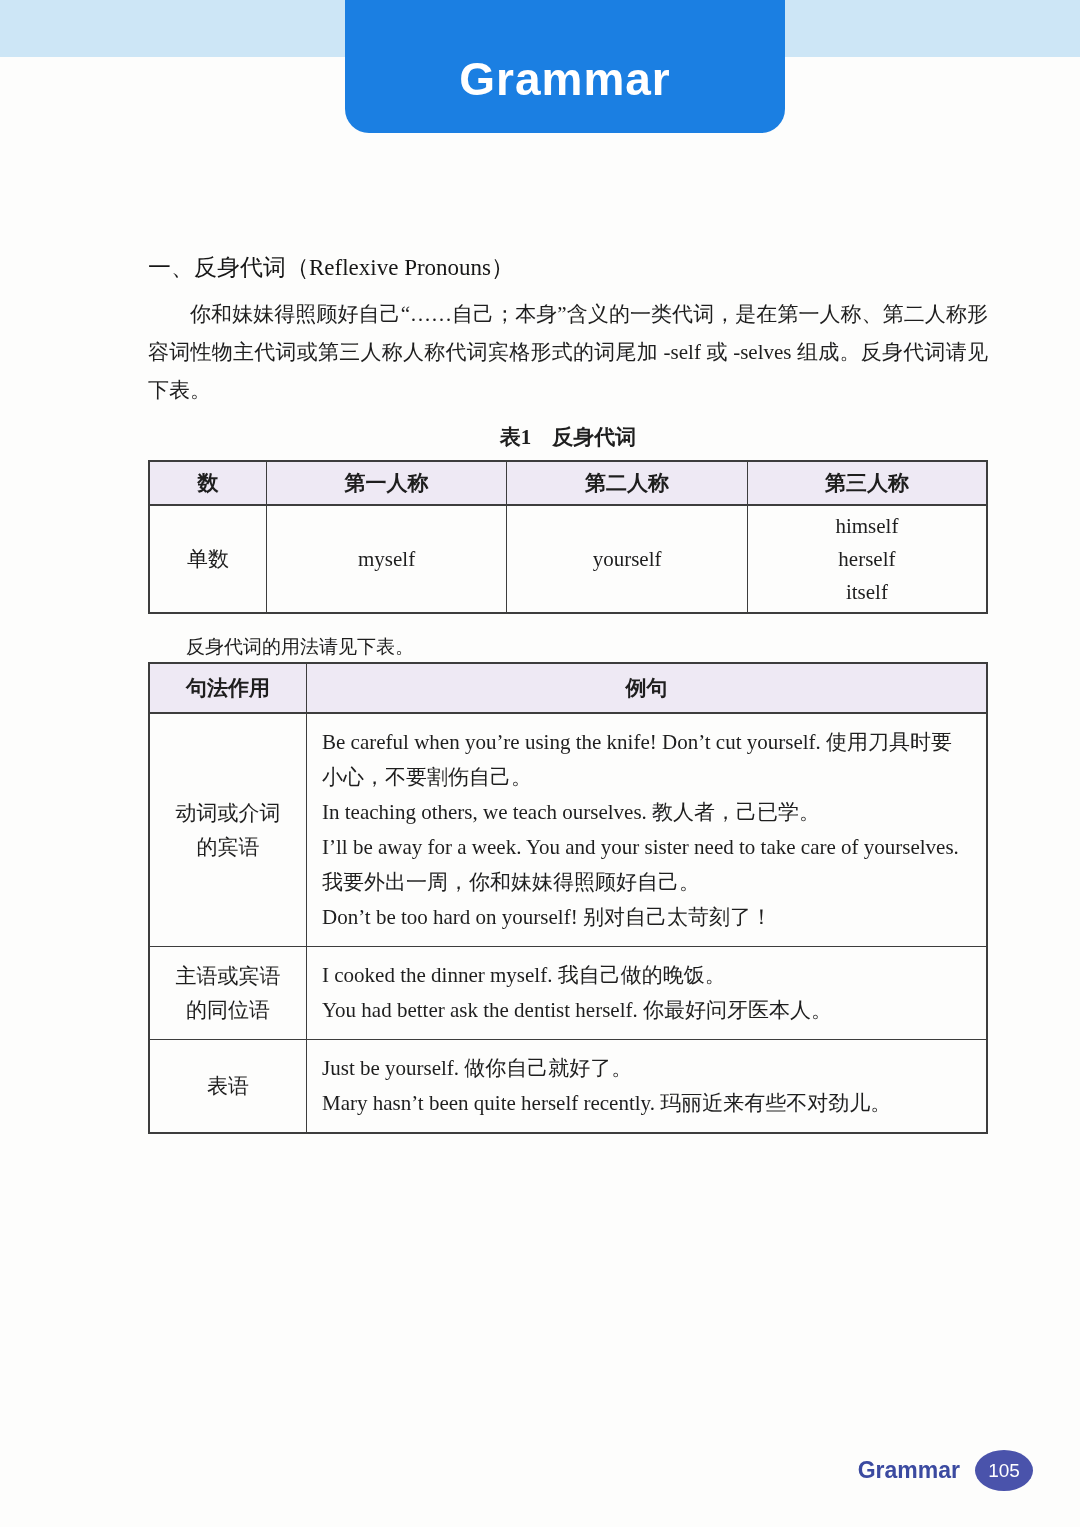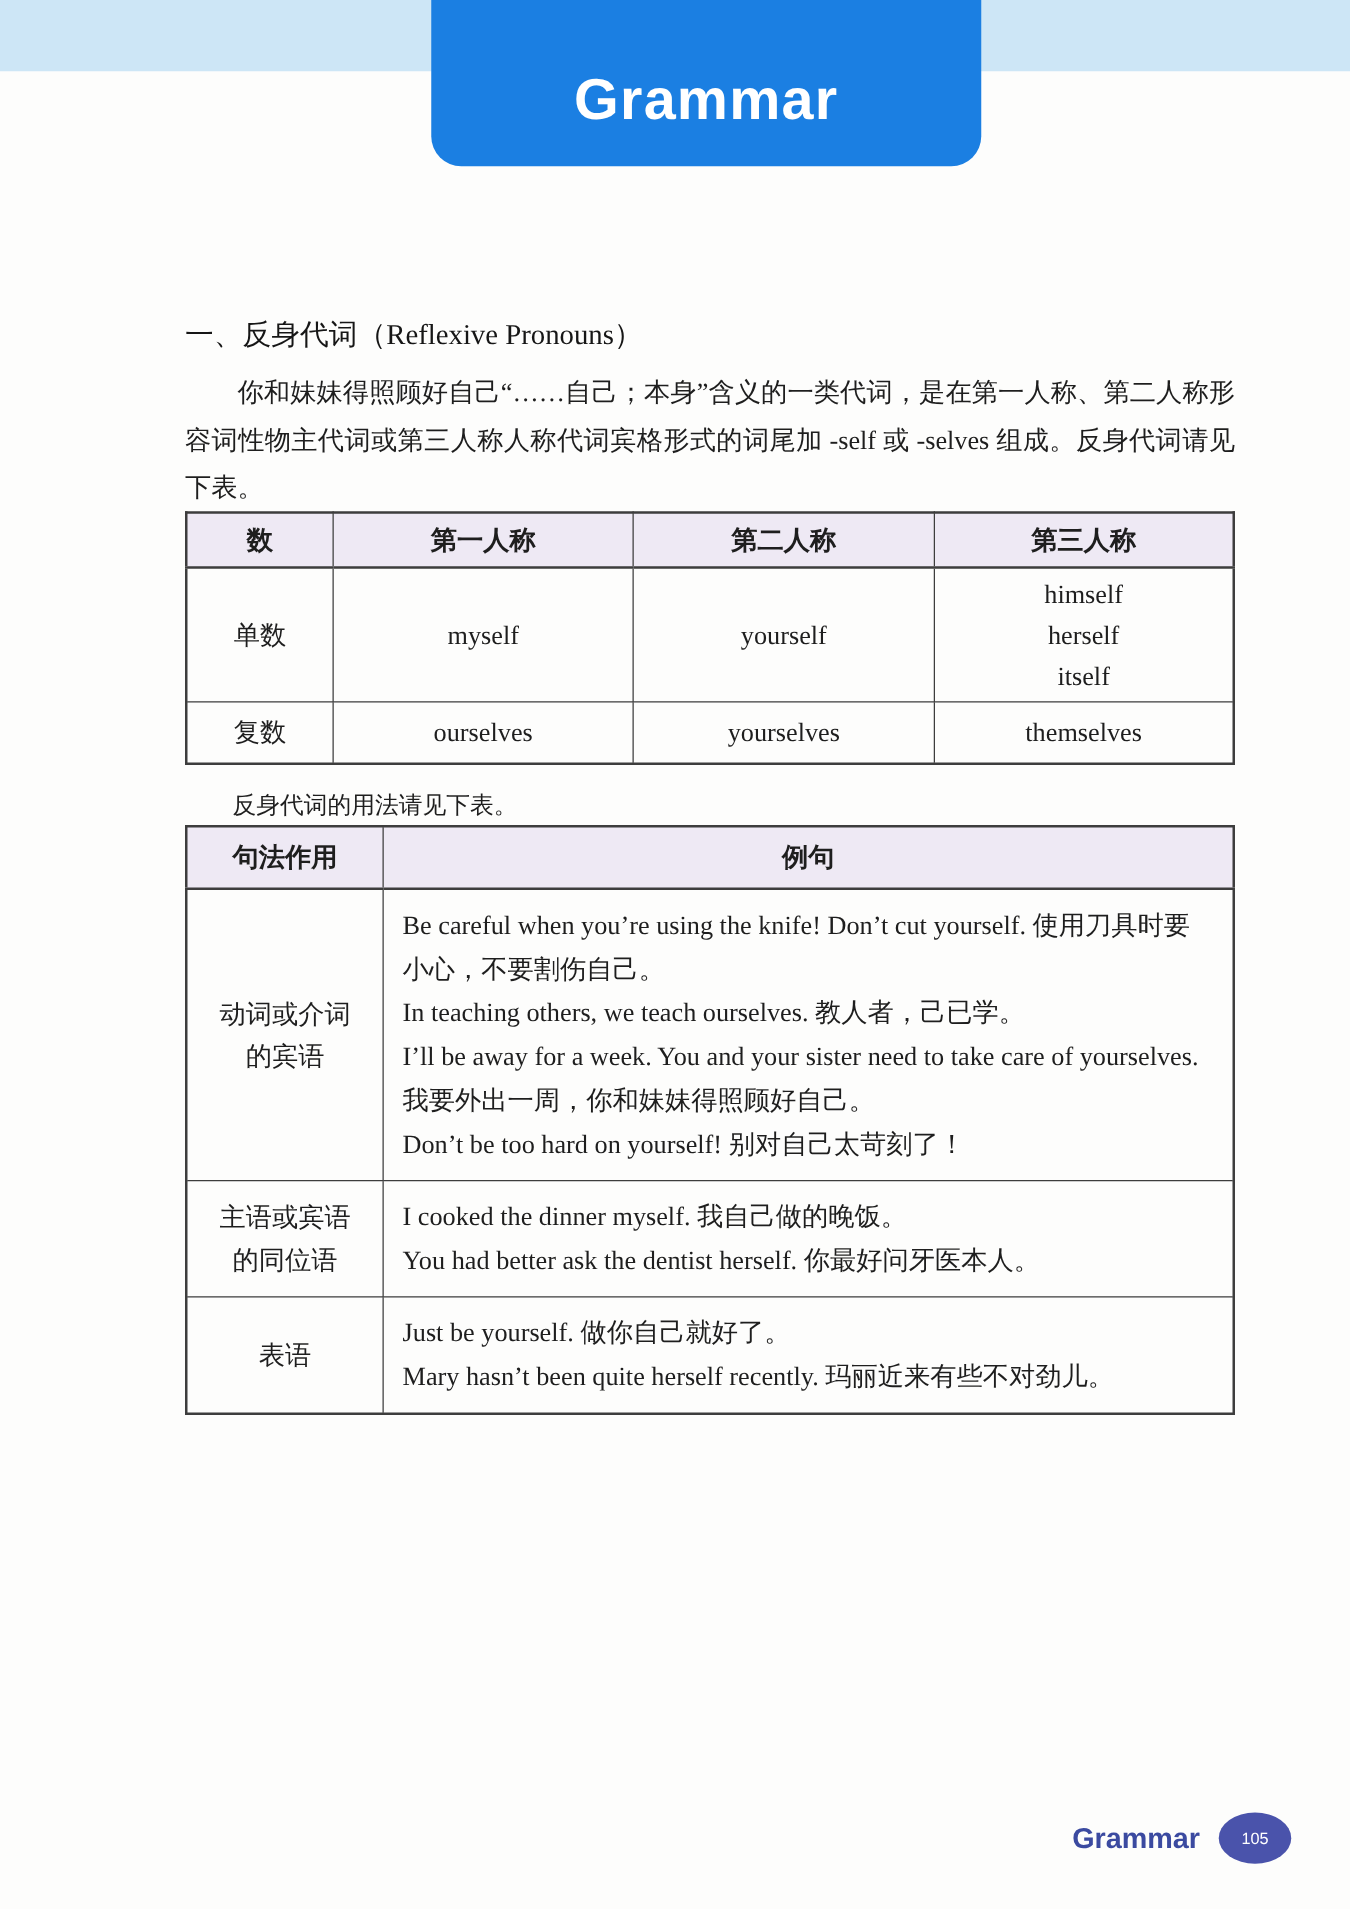--- a/index.html
+++ b/index.html
@@ -82,40 +82,41 @@
   }
   .footer-label {
     font-family: "Liberation Sans", "DejaVu Sans", sans-serif;
     font-weight: bold; font-size: 23px; color: #3b4aa0;
   }
   .page-badge {
     width: 58px; height: 41px; border-radius: 50%;
     background: #4a53ab; color: #ffffff;
     display: flex; align-items: center; justify-content: center;
     font-family: "Liberation Sans", "DejaVu Sans", sans-serif;
-    font-size: 13px;
+    font-size: 19px;
   }
 </style>
 </head>
 <body>
 
 <div class="page">
 
   <div class="top-strip"></div>
 
   <div class="banner">
     <span class="banner-title">Grammar</span>
   </div>
 
   <div class="content">
 
     <h2 class="section-heading">一、反身代词（Reflexive Pronouns）</h2>
 
     <p class="para">你和妹妹得照顾好自己“……自己；本身”含义的一类代词，是在第一人称、第二人称形容词性物主代词或第三人称人称代词宾格形式的词尾加 -self 或 -selves 组成。反身代词请见下表。</p>
 
+    <div class="tbl-caption">表1　反身代词</div>
 
     <table class="t1">
       <colgroup>
         <col style="width:14%">
           <col style="width:28.7%">
           <col style="width:28.7%">
           <col style="width:28.6%">
       </colgroup>
       <thead>
         <tr>
@@ -129,26 +130,20 @@
         <tr class="row-singular">
           <td>单数</td>
           <td>myself</td>
           <td>yourself</td>
           <td class="stack">
             <div>himself</div>
             <div>herself</div>
             <div>itself</div>
           </td>
         </tr>
-        <tr class="row-plural">
-          <td>复数</td>
-          <td>ourselves</td>
-          <td>yourselves</td>
-          <td>themselves</td>
-        </tr>
       </tbody>
     </table>
 
     <p class="between-text">反身代词的用法请见下表。</p>
 
 
     <table class="t2">
       <colgroup>
         <col style="width:18.8%">
           <col style="width:81.2%">

